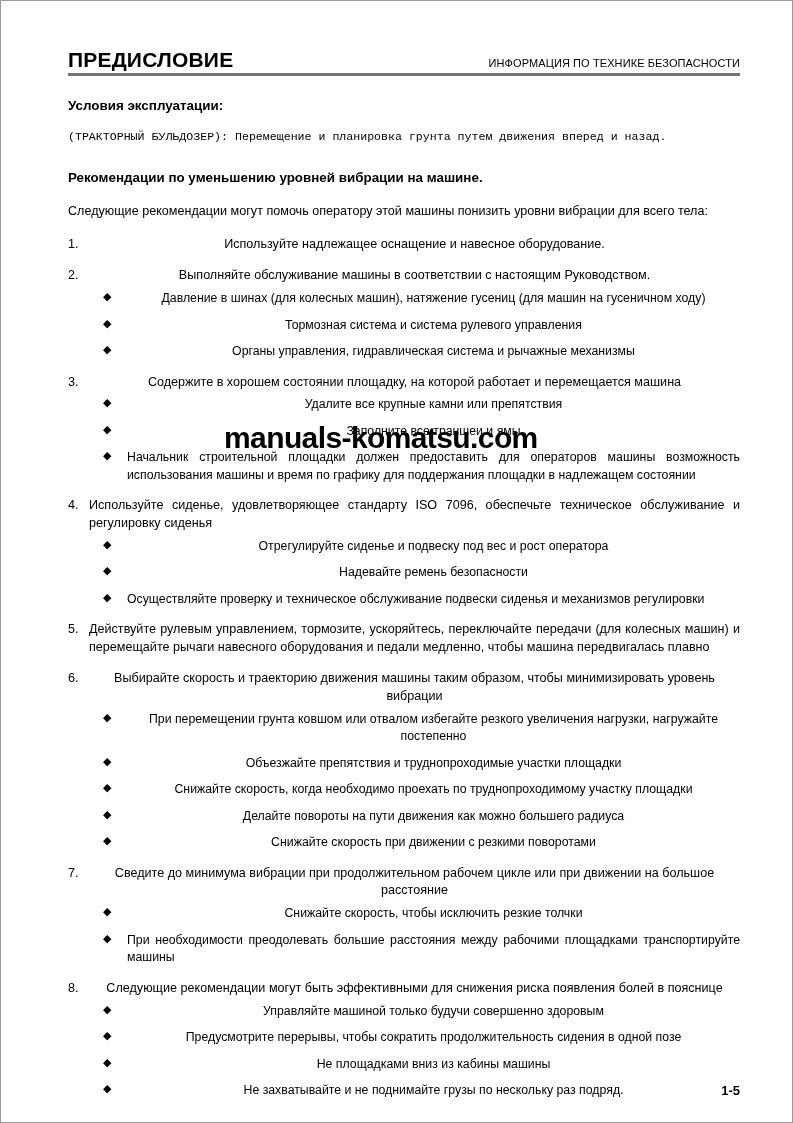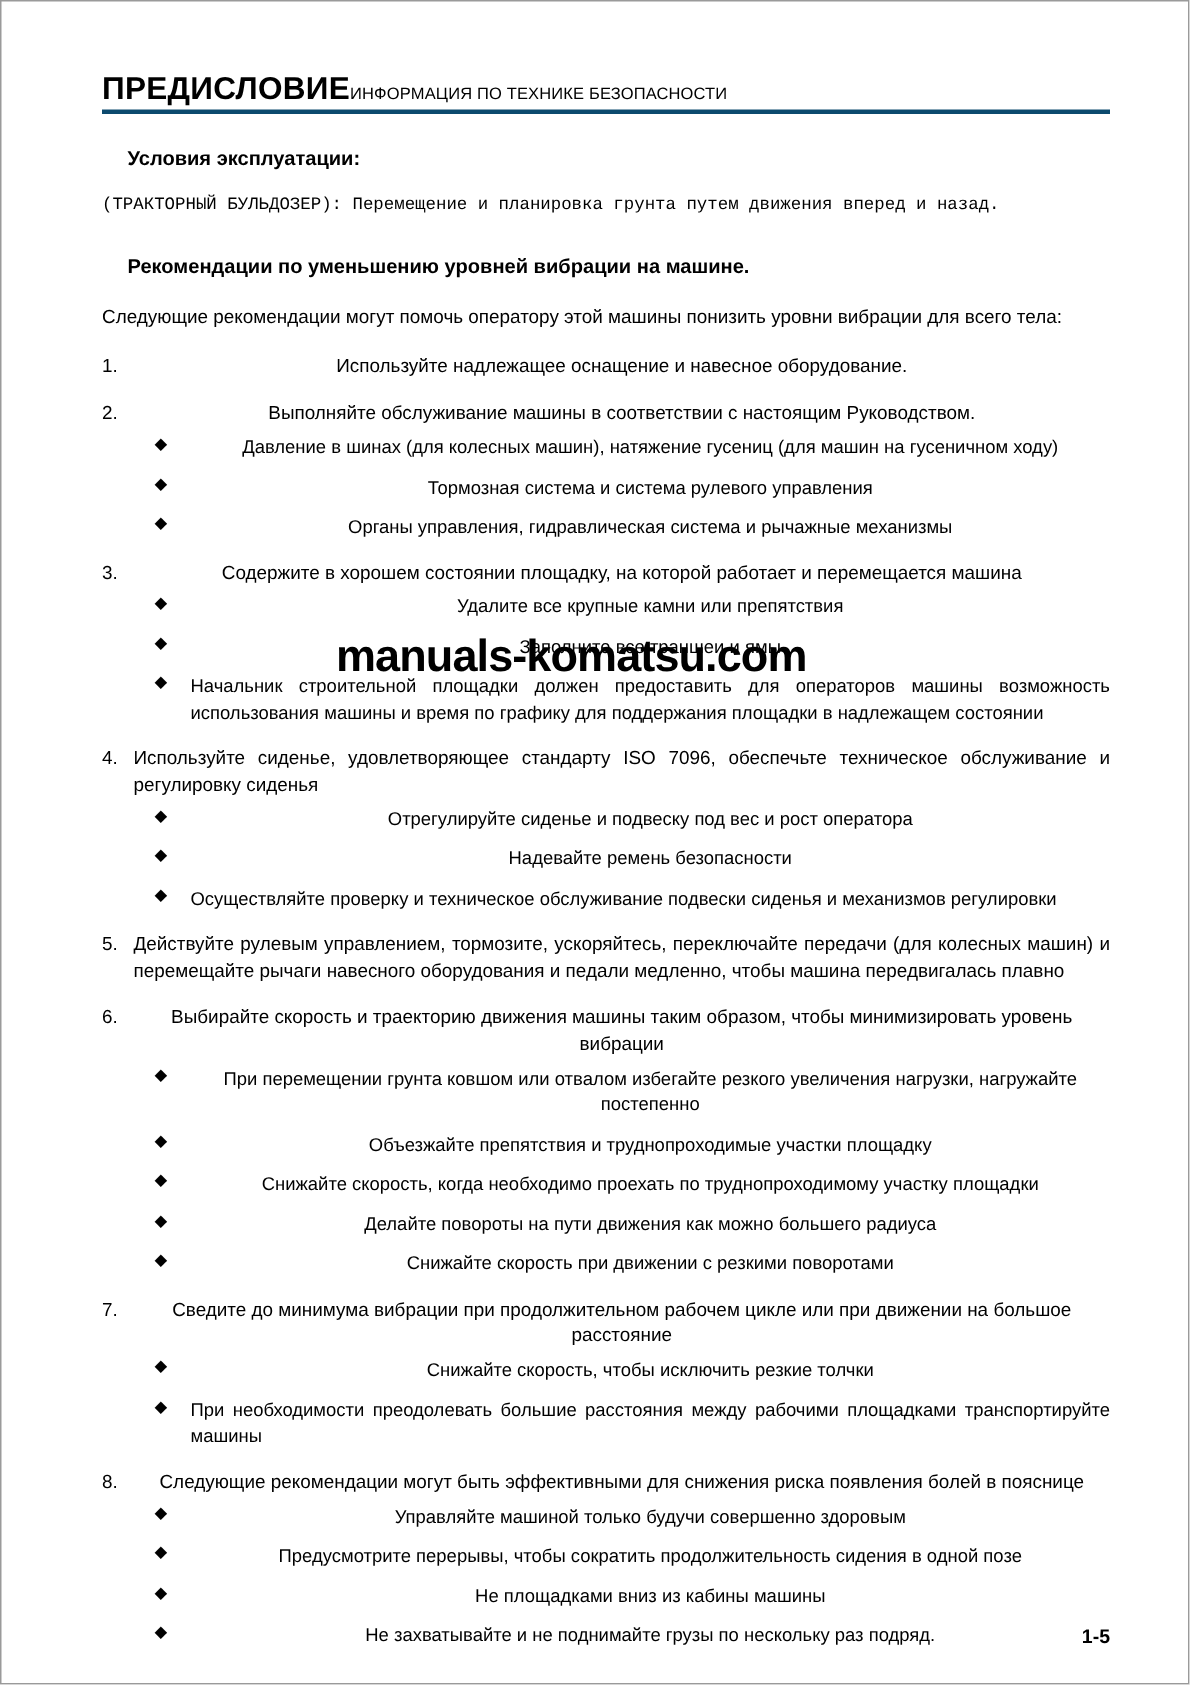--- a/index.html
+++ b/index.html
@@ -32,21 +32,22 @@
     position: absolute;
     left: 68px;
     top: 48px;
     width: 672px;
   }
 
   
   .doc-header {
     display: flex;
     align-items: baseline;
-    border-bottom: 3px solid #0c4a6e;
+    justify-content: space-between;
+    border-bottom: 3px solid #737373;
     padding-bottom: 2px;
   }
   .doc-header .chapter-title {
     font-size: 21px;
     font-weight: bold;
     letter-spacing: 0.2px;
     line-height: 1.1;
   }
   .doc-header .section-title {
     font-size: 11px;
@@ -57,21 +58,21 @@
 
   
   .body-area {
     padding-top: 20px;
     font-size: 12.6px;
     line-height: 1.42;
   }
   .heading {
     font-weight: bold;
     font-size: 13.4px;
-    margin: 0 0 14px 17px;
+    margin: 0 0 14px 0;
   }
   .heading.second {
     margin-top: 22px;
     margin-bottom: 16px;
   }
   .para {
     margin: 0 0 16px 0;
     text-align: justify;
   }
   .para.small {
@@ -253,21 +254,21 @@
         <li class="num-item">
           <span class="num">6.</span>
           <span class="num-text nojust">Выбирайте скорость и траекторию движения машины таким образом, чтобы минимизировать уровень вибрации</span>
           <ul class="bullets">
             <li class="bullet-item">
               <span class="bullet-mark">◆</span>
               <span class="bullet-text">При перемещении грунта ковшом или отвалом избегайте резкого увеличения нагрузки, нагружайте постепенно</span>
             </li>
             <li class="bullet-item">
               <span class="bullet-mark">◆</span>
-              <span class="bullet-text">Объезжайте препятствия и труднопроходимые участки площадку</span>
+              <span class="bullet-text">Объезжайте препятствия и труднопроходимые участки площадки</span>
             </li>
             <li class="bullet-item">
               <span class="bullet-mark">◆</span>
               <span class="bullet-text">Снижайте скорость, когда необходимо проехать по труднопроходимому участку площадки</span>
             </li>
             <li class="bullet-item">
               <span class="bullet-mark">◆</span>
               <span class="bullet-text">Делайте повороты на пути движения как можно большего радиуса</span>
             </li>
             <li class="bullet-item">

